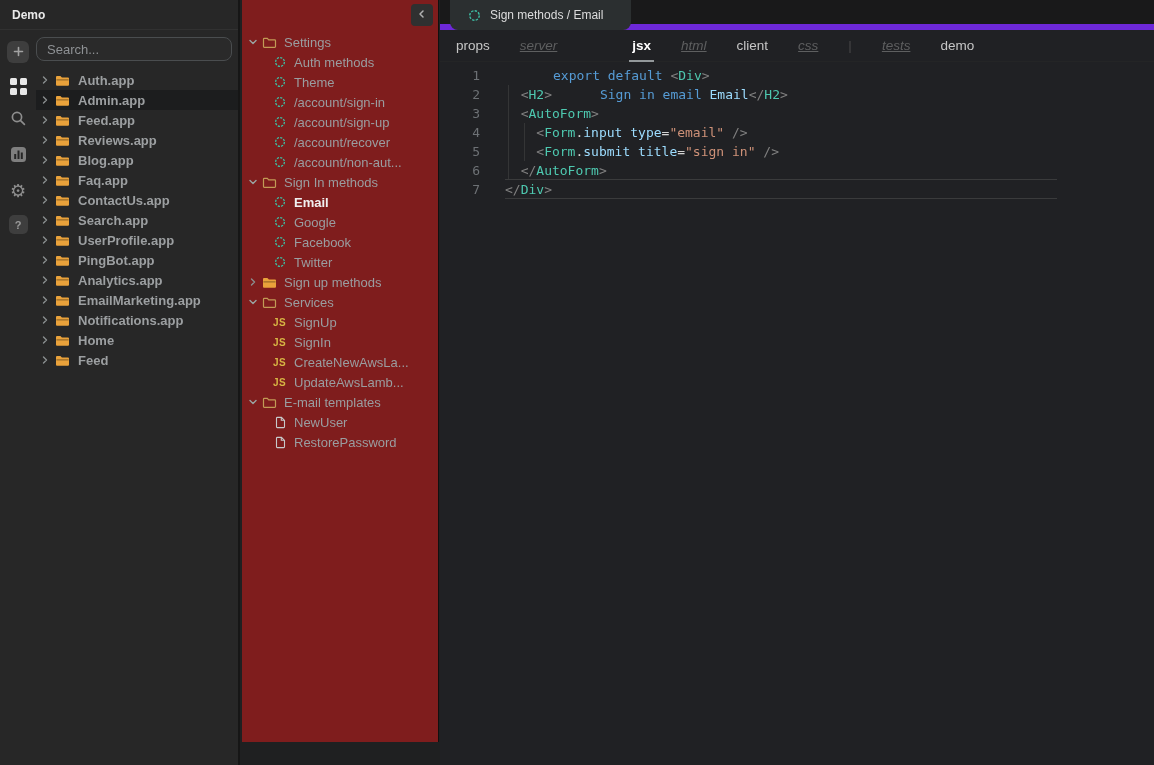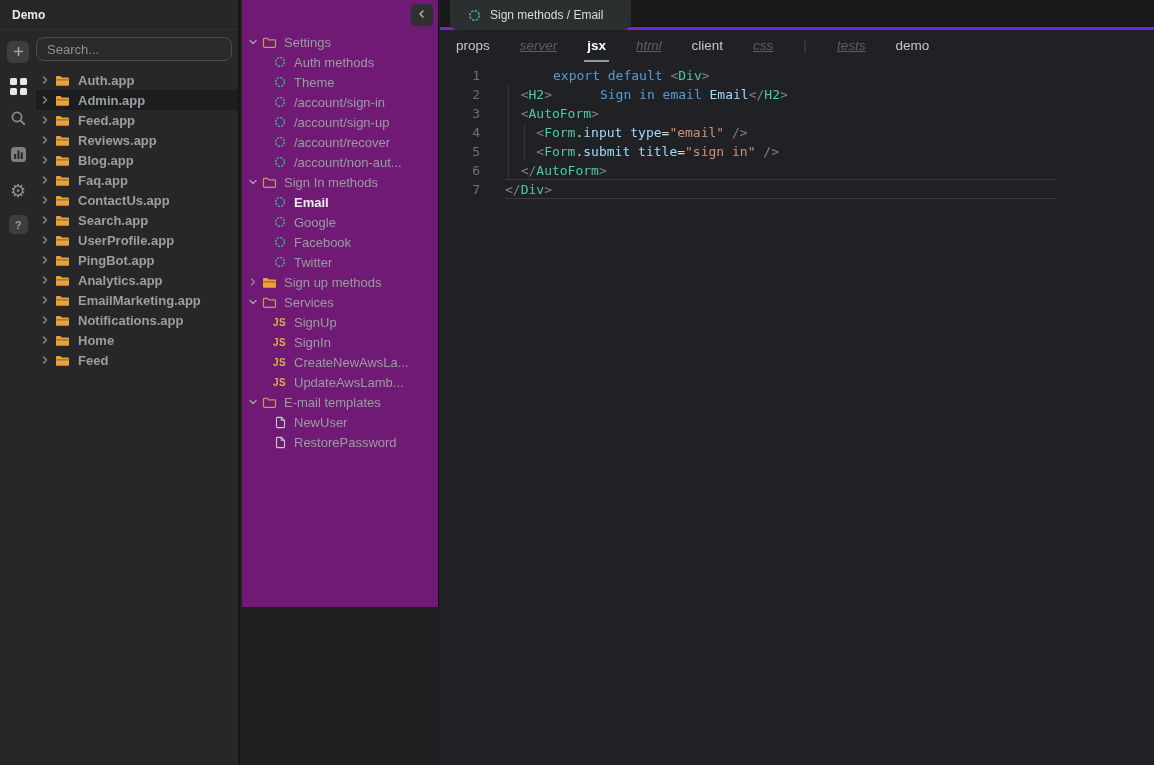--- a/index.html
+++ b/index.html
@@ -30,44 +30,44 @@
     color:#cfcfcf; font-size:13px; padding:0 10px; outline:none;
     font-family:"Liberation Sans", sans-serif; }
   .search::placeholder { color:#8e9194; }
   .apps { position:absolute; left:36px; right:0; top:40px;font-weight:bold; }
   .app-row { height:20px; display:flex; align-items:center; padding-left:2px; cursor:default; }
   .app-row.selected { background:#1c1d1e; }
   .app-row .chev { width:10px; display:flex; flex:none; margin-left:2px; }
   .app-row .fold { margin-left:5px; display:flex; flex:none; }
   .app-label { margin-left:8px; font-size:13px; color:#9c9fa1; white-space:nowrap; }
   
-  .tree-panel { position:absolute; left:242px; top:0; width:197px; height:607px;
-    background:#701a75; border-right:1px solid #101010; }
+  .tree-panel { position:absolute; left:242px; top:0; width:197px; height:742px;
+    background:#7f1d1d; border-right:1px solid #101010; }
   .collapse-btn { position:absolute; right:5px; top:4px; width:22px; height:22px;
     background:#303030; border-radius:4px; display:flex; align-items:center; justify-content:center; }
   .tree { position:absolute; left:0; right:0; top:32px; }
   .tree-row { height:20px; display:flex; align-items:center; cursor:default; }
   .tree-row .chev { width:10px; display:flex; flex:none; margin-left:4px; }
   .tree-row.lv0 { padding-left:2px; }
   .tree-row.lv1 { padding-left:26px; }
   .tree-row .ticon { margin-left:4px; display:flex; flex:none; width:15px; justify-content:center; }
   .tree-label { margin-left:7px; font-size:13px; color:#9a9da0; white-space:nowrap; }
   .tree-row.selected .tree-label { color:#f0f0f0; font-weight:bold; }
   .js-badge { font-size:10px; font-weight:bold; color:#d7b544; letter-spacing:0.3px; }
   
   .main { position:absolute; left:440px; top:0; width:714px; height:765px; background:#202124; }
-  .topstrip { height:30px; background:#19191a; border-bottom:3px solid #6d28d9; position:relative; }
+  .topstrip { height:30px; background:#19191a; border-bottom:6px solid #6d28d9; position:relative; }
   .file-tab { position:absolute; left:10px; top:0; height:30px; background:#2b2f30;
     border-radius:0 0 8px 8px; display:flex; align-items:center; gap:9px; padding:0 28px 0 18px; }
   .file-tab-label { font-size:12px; color:#dddddd; white-space:nowrap; }
   .tab-bar { height:32px; display:flex; align-items:center; padding-left:16px;
     border-bottom:1px solid #242526; }
   .tab { font-size:13.5px; color:#c6c6c6; margin-right:30px; position:relative; cursor:default; }
   .tab.dim { color:#5e5f60; font-style:italic;text-decoration:underline; }
-  .tab.active { color:#ffffff; font-weight:bold; }
+  .tab.active { color:#ffffff; font-weight:bold;margin-left:45px; }
   .tab.active::after { content:""; position:absolute; left:-3px; right:-3px; bottom:-9px;
     height:2px; background:#93989a; }
   .tab.divider { color:#474747; margin-right:30px; }
   .code { position:relative; padding-top:4px; font-family:"DejaVu Sans Mono", monospace;
     font-size:13px; }
   .code-line { height:19px; line-height:19px; display:flex; position:relative; white-space:pre; }
   .gutter { width:40px; flex:none; text-align:right; color:#6d7175; }
   .code-text { margin-left:25px; }
   .code-line.rule::after { content:""; position:absolute; left:65px; width:552px; bottom:0;
     border-bottom:1px solid #3a3b3c; }

